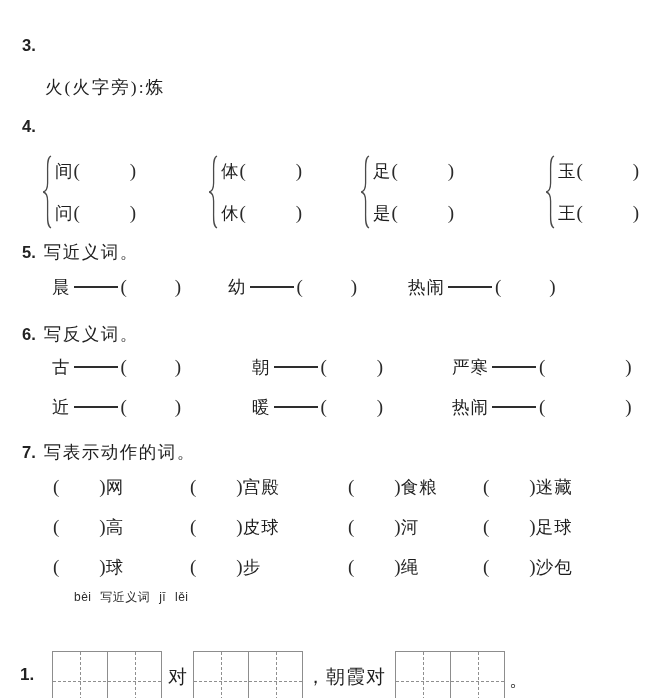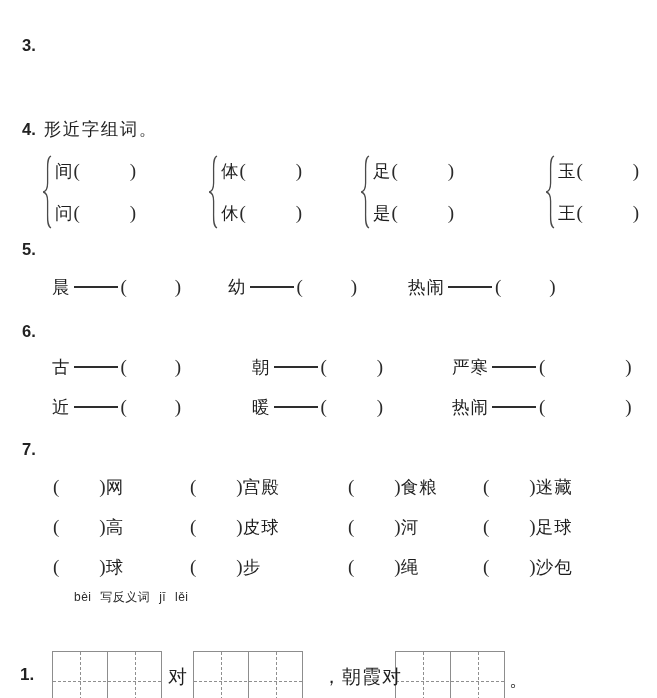--- a/index.html
+++ b/index.html
@@ -61,24 +61,24 @@
   .recite-text { position:absolute; font-size:19px; letter-spacing:1px; }
 </style>
 </head>
 <body>
 
 <div class="page">
 
   <div class="abs trow" style="left:22px; top:36px">
     <span class="qnum">3.</span>
   </div>
+  <div class="abs bodyline" style="left:45px; top:75px">火(火字旁):炼</div>
 
   <div class="abs trow" style="left:22px; top:117px">
     <span class="qnum">4.</span>
-    <span class="qtext">形近字组词。</span>
   </div>
   <div class="abs" style="left:0; top:150px; width:657px; height:80px" id="q4-pairs">
       <div class="pair-group" style="left: 42px;">
         <span>
           <svg class="brace" viewBox="0 0 10 74" xmlns="http://www.w3.org/2000/svg">
             <path d="M9,1 C5,3 5.6,10 5.6,16 L5.6,28 C5.6,34 3.6,36.4 1.2,37 C3.6,37.6 5.6,40 5.6,46 L5.6,58 C5.6,64 5,71 9,73" fill="none" stroke="#4a4a4a" stroke-width="1.3"></path>
           </svg>
         </span>
         <div class="pair-col">
           <div class="pair-line">
@@ -155,20 +155,21 @@
             <span class="paren">(</span>
             <span class="blank" style="width: 50px;"></span>
             <span class="paren">)</span>
           </div>
         </div>
       </div>
     </div>
 
   <div class="abs trow" style="left:22px; top:240px">
     <span class="qnum">5.</span>
+    <span class="qtext">写近义词。</span>
   </div>
   <div id="q5-items">
       <div class="inline-row" style="left: 52px; top: 276px;">
         <span class="word">晨</span>
         <span class="dashline"></span>
         <span class="paren">(</span>
         <span class="blank" style="width: 48px;"></span>
         <span class="paren">)</span>
       </div>
       <div class="inline-row" style="left: 228px; top: 276px;">
@@ -182,20 +183,21 @@
         <span class="word">热闹</span>
         <span class="dashline"></span>
         <span class="paren">(</span>
         <span class="blank" style="width: 48px;"></span>
         <span class="paren">)</span>
       </div>
     </div>
 
   <div class="abs trow" style="left:22px; top:322px">
     <span class="qnum">6.</span>
+    <span class="qtext">写反义词。</span>
   </div>
   <div id="q6-rows">
       <div class="inline-row" style="left: 52px; top: 356px;">
         <span class="word">古</span>
         <span class="dashline"></span>
         <span class="paren">(</span>
         <span class="blank" style="width: 48px;"></span>
         <span class="paren">)</span>
       </div>
       <div class="inline-row" style="left: 252px; top: 356px;">
@@ -230,20 +232,21 @@
         <span class="word">热闹</span>
         <span class="dashline"></span>
         <span class="paren">(</span>
         <span class="blank" style="width: 80px;"></span>
         <span class="paren">)</span>
       </div>
     </div>
 
   <div class="abs trow" style="left:22px; top:440px">
     <span class="qnum">7.</span>
+    <span class="qtext">写表示动作的词。</span>
   </div>
   <div id="q7-rows">
       <div class="inline-row" style="left: 53px; top: 476px;">
         <span class="paren">(</span>
         <span class="blank" style="width: 40px;"></span>
         <span class="paren">)</span>
         <span class="word">网</span>
       </div>
       <div class="inline-row" style="left: 190px; top: 476px;">
         <span class="paren">(</span>
@@ -306,34 +309,34 @@
         <span class="word">绳</span>
       </div>
       <div class="inline-row" style="left: 483px; top: 556px;">
         <span class="paren">(</span>
         <span class="blank" style="width: 40px;"></span>
         <span class="paren">)</span>
         <span class="word">沙包</span>
       </div>
     </div>
 
-  <div class="abs pinyin" style="left:74px; top:589px">bèi 写反义词 jī lěi</div>
+  <div class="abs pinyin" style="left:74px; top:589px">bèi 写近义词 jī lěi</div>
 
   <div class="abs qnum" style="left:20px; top:665px; font-size:17px">1.</div>
   <div id="recite-grids">
       <div class="tzg" style="left: 52px;">
         <div class="tzg-cell"></div>
         <div class="tzg-cell"></div>
       </div>
       <div class="tzg" style="left: 193px;">
         <div class="tzg-cell"></div>
         <div class="tzg-cell"></div>
       </div>
       <div class="tzg" style="left: 395px;">
         <div class="tzg-cell"></div>
         <div class="tzg-cell"></div>
       </div>
     </div>
   <div class="recite-text" style="left:168px; top:664px">对</div>
-  <div class="recite-text" style="left:322px; top:664px">，朝霞对</div>
+  <div class="recite-text" style="left:306px; top:664px">，朝霞对</div>
   <div class="recite-text" style="left:509px; top:667px">。</div>
 
 </div>
 
 </body></html>

